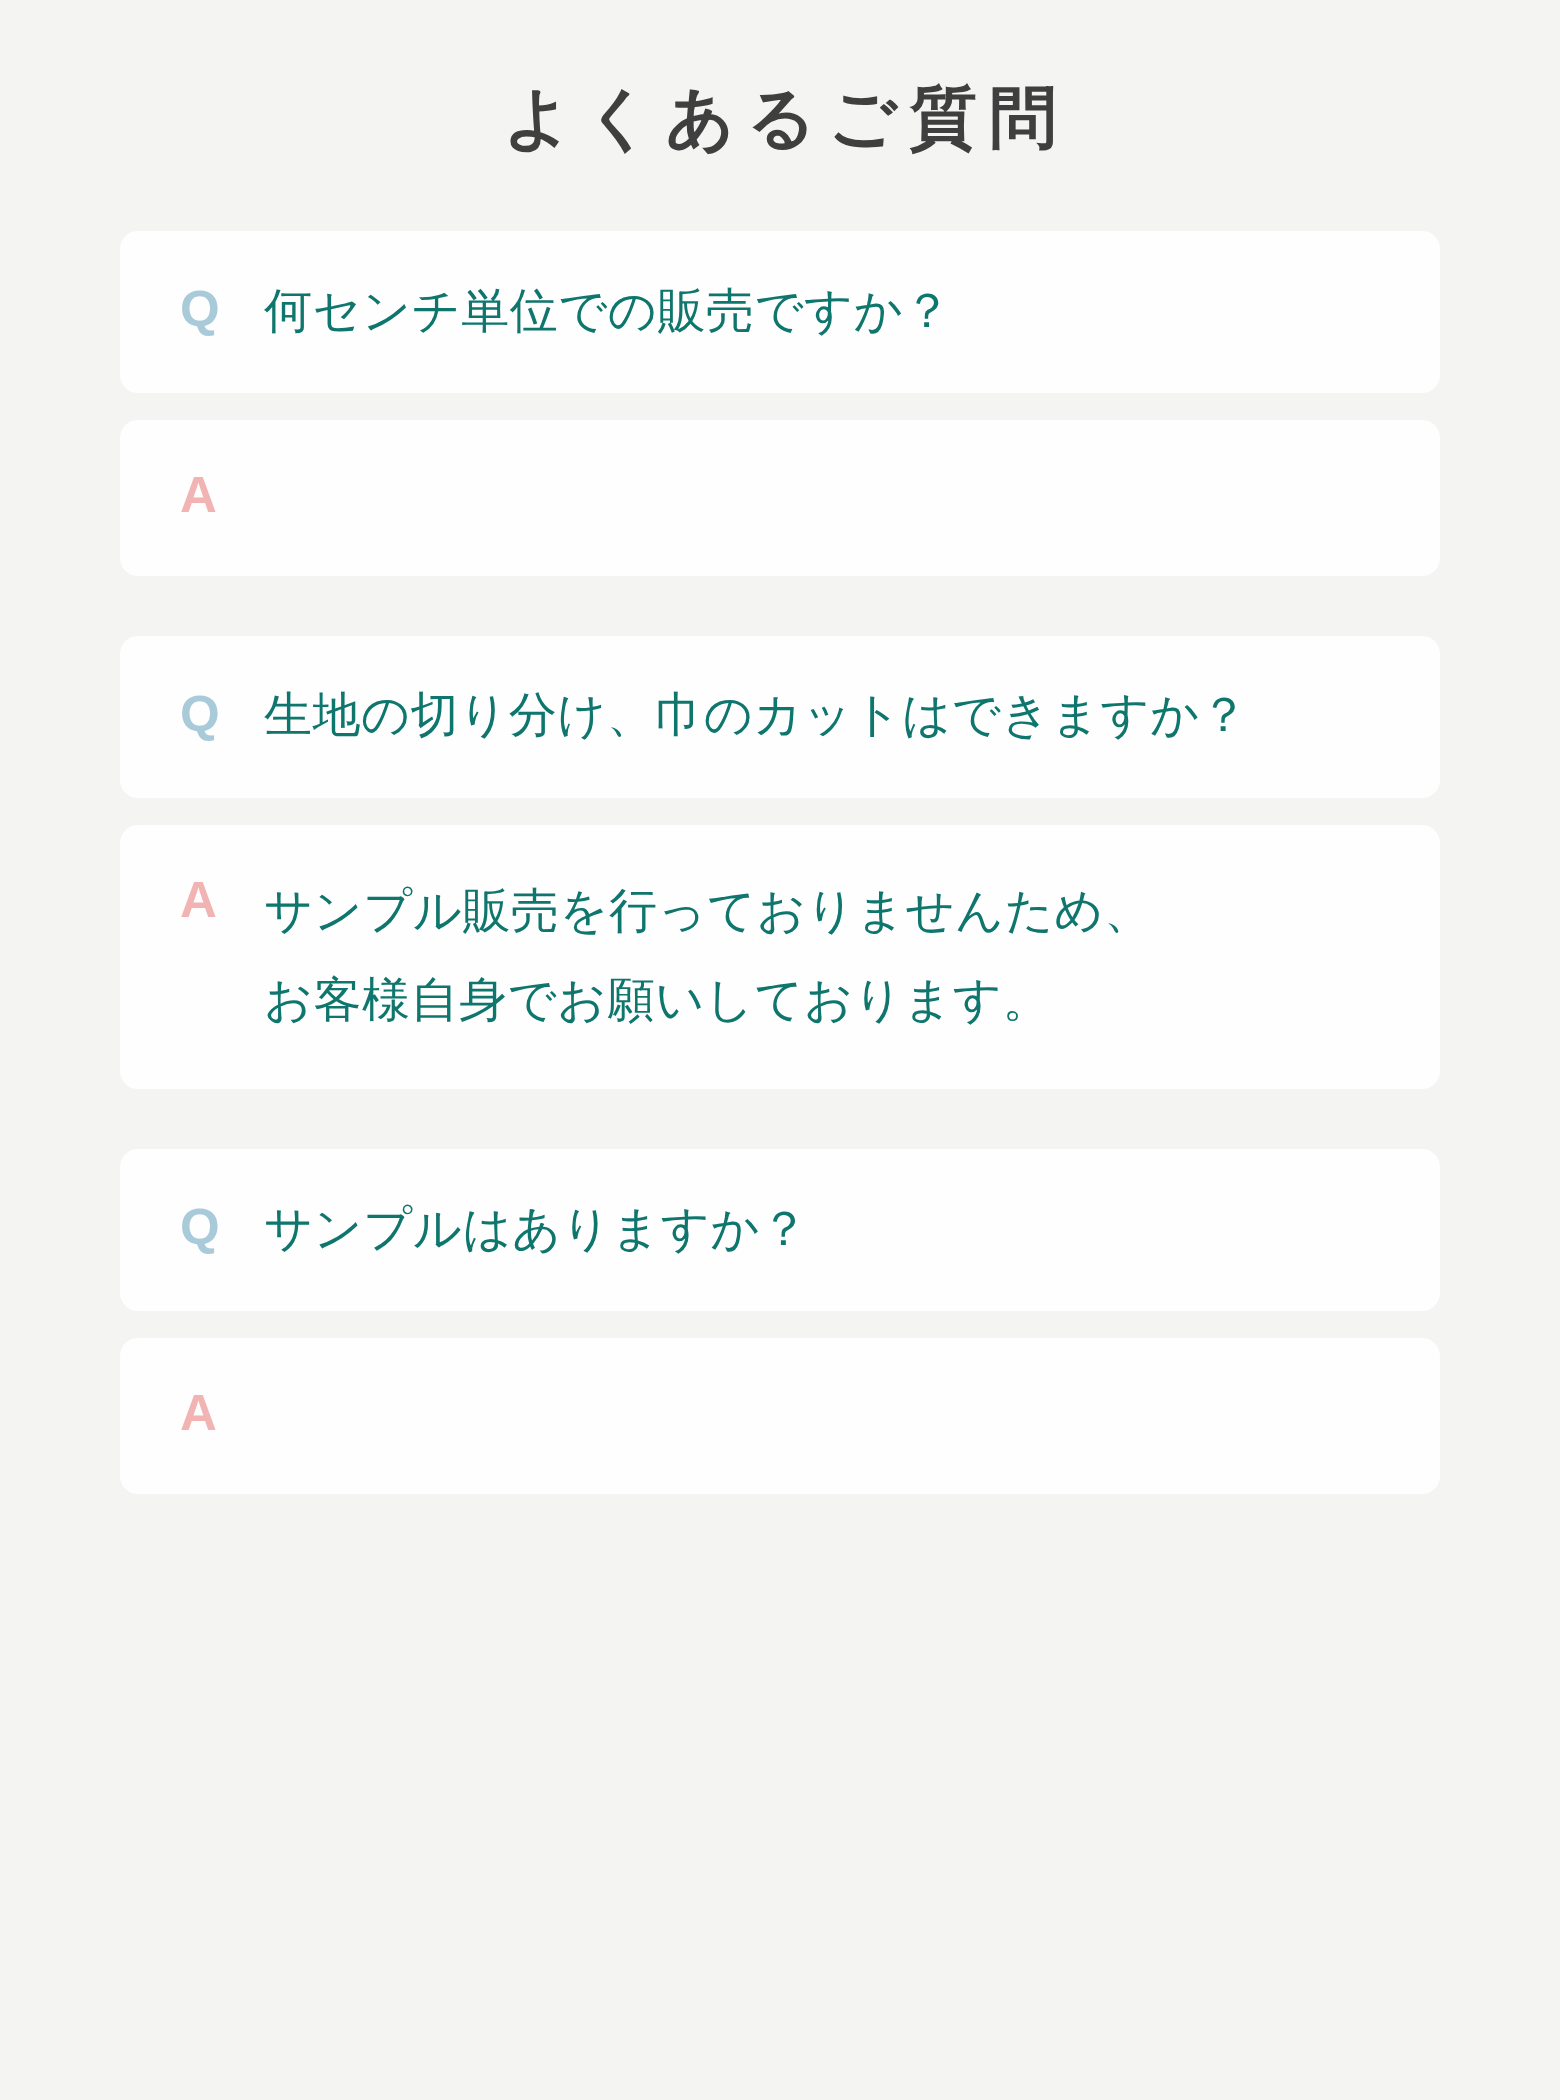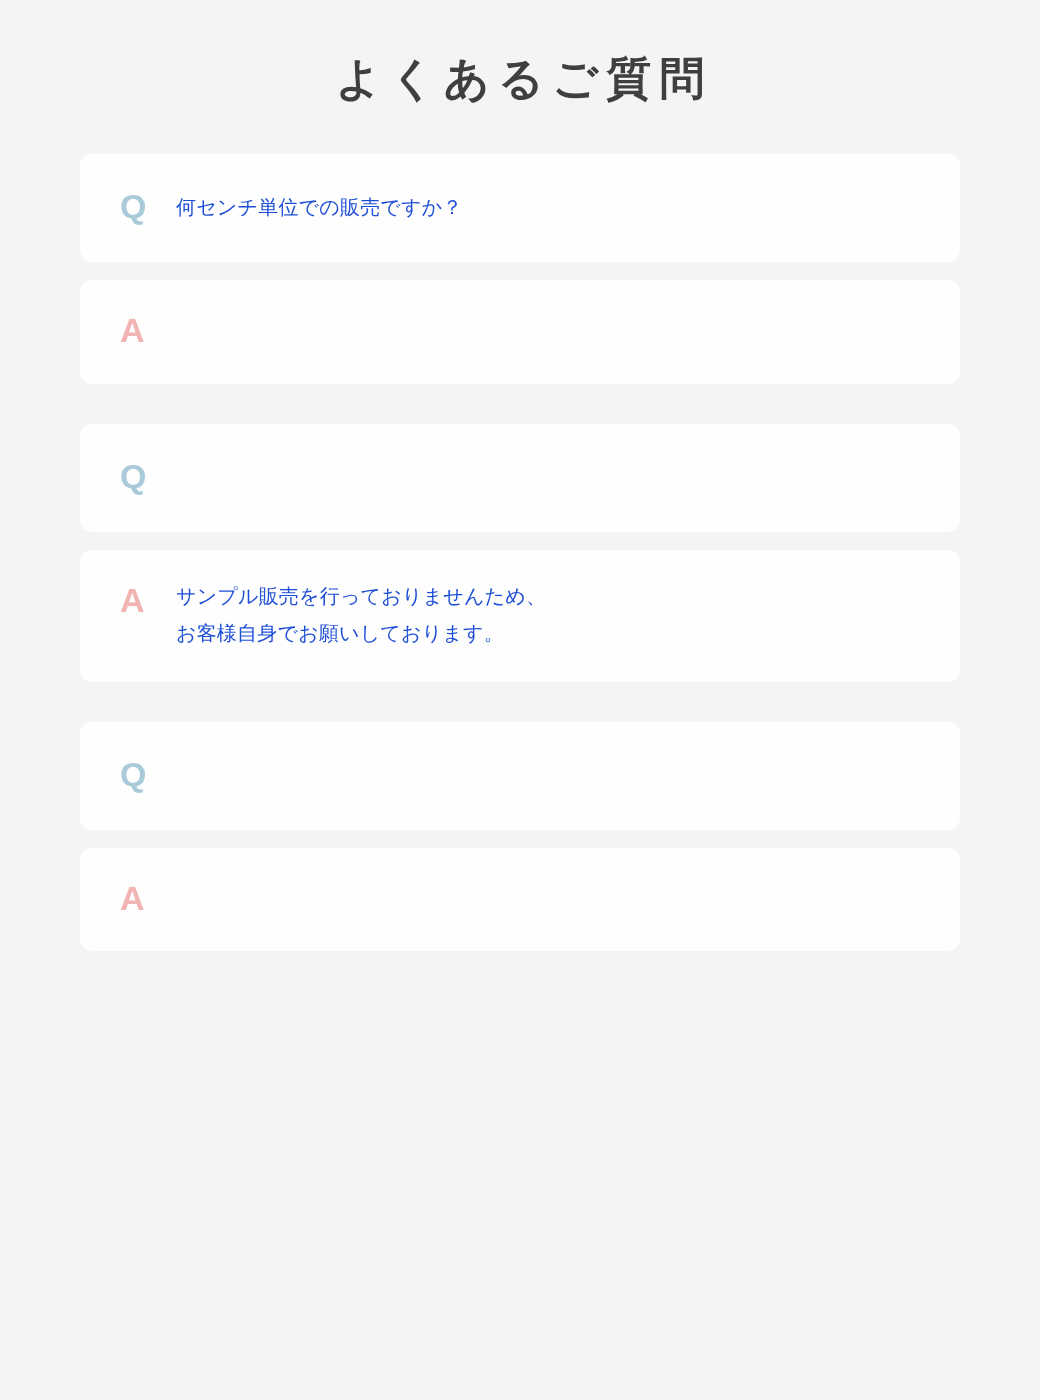--- a/index.html
+++ b/index.html
@@ -61,23 +61,23 @@
     box-sizing: border-box;
   }
   .marker.q {
     color: #a9cad9;
   }
   .marker.a {
     color: #f2b3b3;
   }
   .body-text {
     flex: 1 1 auto;
-    font-size: 20px;
+    font-size: 32px;
     line-height: 1.85;
-    color: #1d4ed8;
+    color: #0f766e;
     letter-spacing: 0.01em;
     white-space: pre-line;
     font-weight: 400;
   }
   .card.question .body-text {
     line-height: 1.4;
   }
   .gap-big {
     height: 22px;
   }
@@ -97,32 +97,34 @@
     </div>
 
     <div class="card answer">
       <div class="marker a">A</div>
     </div>
 
     <div class="gap-big"></div>
 
     <div class="card question">
       <div class="marker q">Q</div>
+      <div class="body-text">生地の切り分け、巾のカットはできますか？</div>
     </div>
 
     <div class="card answer">
       <div class="marker a">A</div>
       <div class="body-text">サンプル販売を行っておりませんため、
 お客様自身でお願いしております。</div>
     </div>
 
     <div class="gap-big"></div>
 
     <div class="card question">
       <div class="marker q">Q</div>
+      <div class="body-text">サンプルはありますか？</div>
     </div>
 
     <div class="card answer">
       <div class="marker a">A</div>
     </div>
 
   </div>
 </div>
 
 </body></html>

